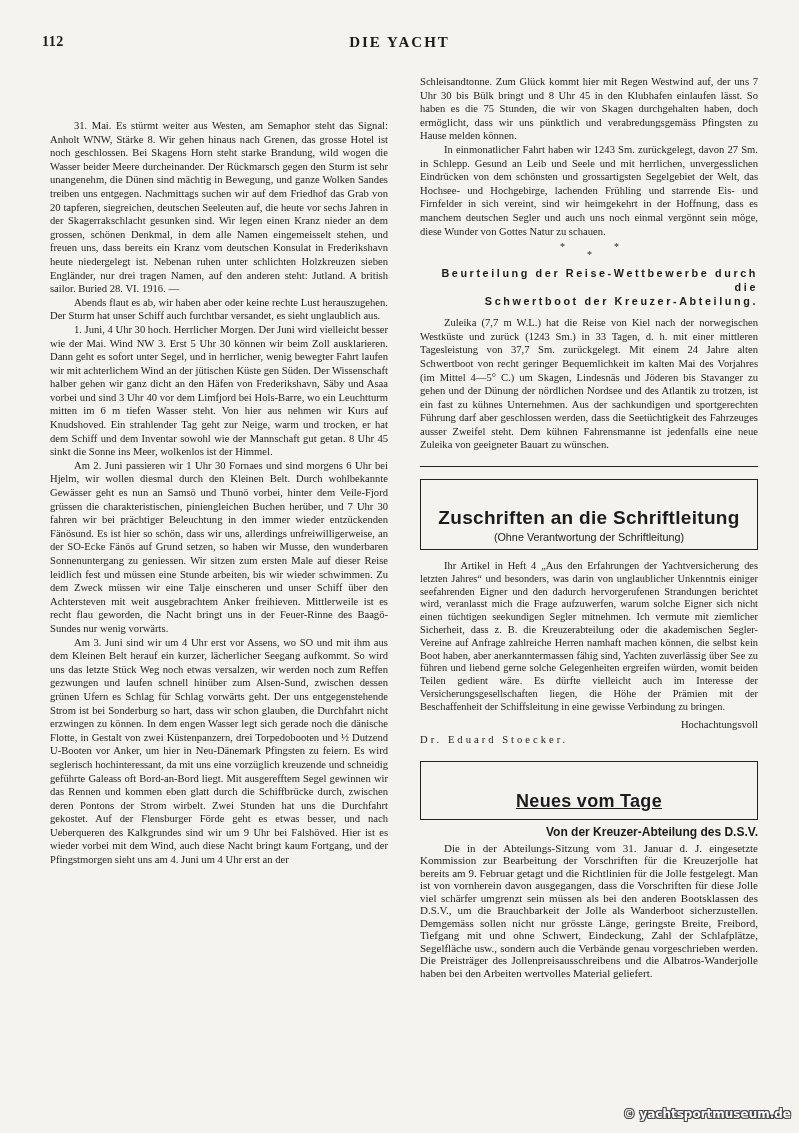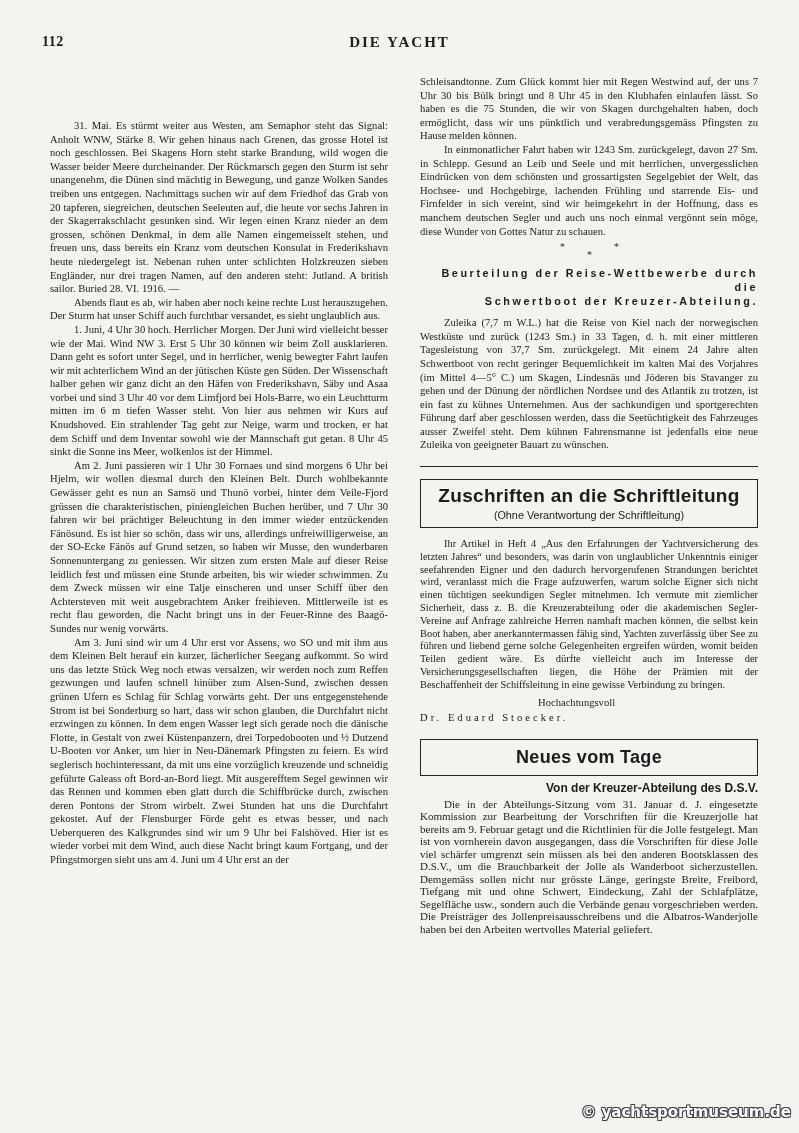--- a/index.html
+++ b/index.html
@@ -48,57 +48,57 @@
     font-weight: bold; font-size: 10.8px; letter-spacing: 2.6px;
     text-align: right; line-height: 14px; margin: 4px 0 8px 0;
   }
   .rule { border-top: 1.6px solid #222; margin: 14px 0 12px 0; }
   .boxed {
     border: 1.6px solid #222; text-align: center; padding: 4px 0 5px 0;
     margin-bottom: 10px;
   }
   .box-title {
     font-family: "Liberation Sans", "DejaVu Sans", sans-serif;
-    font-weight: bold; font-size: 19px; line-height: 24px; letter-spacing: 0.3px;
+    font-weight: bold; font-size: 19px; line-height: 24px; letter-spacing: 0.3px; margin-top: 22px;
   }
   .box-subtitle {
     font-family: "Liberation Sans", "DejaVu Sans", sans-serif;
     font-size: 10.8px; line-height: 14px;
   }
   .letter p { font-size: 10.4px; line-height: 12.8px; }
-  .closing { text-align: left; padding-left: 118px; margin-top: 4px; line-height: 14px; }
+  .closing { text-align: right; padding-left: 118px; margin-top: 4px; line-height: 14px; }
   .signature {
     text-align: left; letter-spacing: 3px; padding-right: 10px; line-height: 15px;
   }
   .box-news { margin-top: 14px; padding: 5px 0 6px 0; margin-bottom: 4px; }
-  .box-news .box-title { font-size: 18px; }
+  .box-news .box-title { font-size: 18px; text-decoration: underline; }
   .sub-heading {
     font-family: "Liberation Sans", "DejaVu Sans", sans-serif;
     font-weight: bold; font-size: 12px; text-align: right; line-height: 16px;
     margin-bottom: 2px;
   }
   .news p { font-size: 11px; line-height: 12.5px; }
   .watermark {
     position: absolute; right: 8px; bottom: 12px;
-    font-family: "DejaVu Sans", sans-serif; font-weight: bold; font-size: 15px;
+    font-family: "DejaVu Sans", sans-serif; font-weight: bold; font-size: 12px;
     color: #fff;
     text-shadow: -1px -1px 0 #444, 1px -1px 0 #444, -1px 1px 0 #444, 1px 1px 0 #444;
   }
 </style>
 </head>
 <body>
 
 <div class="page-header">
   <span class="page-number">112</span>
   <div class="running-title">DIE YACHT</div>
 </div>
 
 <div class="col col-left">
   <p>31. Mai. Es stürmt weiter aus Westen, am Semaphor steht das Signal: Anholt WNW, Stärke 8. Wir gehen hinaus nach Grenen, das grosse Hotel ist noch geschlossen. Bei Skagens Horn steht starke Brandung, wild wogen die Wasser beider Meere durcheinander. Der Rückmarsch gegen den Sturm ist sehr unangenehm, die Dünen sind mächtig in Bewegung, und ganze Wolken Sandes treiben uns entgegen. Nachmittags suchen wir auf dem Friedhof das Grab von 20 tapferen, siegreichen, deutschen Seeleuten auf, die heute vor sechs Jahren in der Skagerrakschlacht gesunken sind. Wir legen einen Kranz nieder an dem grossen, schönen Denkmal, in dem alle Namen eingemeisselt stehen, und freuen uns, dass bereits ein Kranz vom deutschen Konsulat in Frederikshavn heute niedergelegt ist. Nebenan ruhen unter schlichten Holzkreuzen sieben Engländer, nur drei tragen Namen, auf den anderen steht: Jutland. A british sailor. Buried 28. VI. 1916. —</p>
-  <p>Abends flaut es ab, wir haben aber noch keine rechte Lust herauszugehen. Der Sturm hat unser Schiff auch furchtbar versandet, es sieht unglaublich aus.</p>
+  <p>Abends flaut es ab, wir haben aber oder keine rechte Lust herauszugehen. Der Sturm hat unser Schiff auch furchtbar versandet, es sieht unglaublich aus.</p>
   <p>1. Juni, 4 Uhr 30 hoch. Herrlicher Morgen. Der Juni wird vielleicht besser wie der Mai. Wind NW 3. Erst 5 Uhr 30 können wir beim Zoll ausklarieren. Dann geht es sofort unter Segel, und in herrlicher, wenig bewegter Fahrt laufen wir mit achterlichem Wind an der jütischen Küste gen Süden. Der Wissenschaft halber gehen wir ganz dicht an den Häfen von Frederikshavn, Säby und Asaa vorbei und sind 3 Uhr 40 vor dem Limfjord bei Hols-Barre, wo ein Leuchtturm mitten im 6 m tiefen Wasser steht. Von hier aus nehmen wir Kurs auf Knudshoved. Ein strahlender Tag geht zur Neige, warm und trocken, er hat dem Schiff und dem Inventar sowohl wie der Mannschaft gut getan. 8 Uhr 45 sinkt die Sonne ins Meer, wolkenlos ist der Himmel.</p>
   <p>Am 2. Juni passieren wir 1 Uhr 30 Fornaes und sind morgens 6 Uhr bei Hjelm, wir wollen diesmal durch den Kleinen Belt. Durch wohlbekannte Gewässer geht es nun an Samsö und Thunö vorbei, hinter dem Veile-Fjord grüssen die charakteristischen, piniengleichen Buchen herüber, und 7 Uhr 30 fahren wir bei prächtiger Beleuchtung in den immer wieder entzückenden Fänösund. Es ist hier so schön, dass wir uns, allerdings unfreiwilligerweise, an der SO-Ecke Fänös auf Grund setzen, so haben wir Musse, den wunderbaren Sonnenuntergang zu geniessen. Wir sitzen zum ersten Male auf dieser Reise leidlich fest und müssen eine Stunde arbeiten, bis wir wieder schwimmen. Zu dem Zweck müssen wir eine Talje einscheren und unser Schiff über den Achtersteven mit weit ausgebrachtem Anker freihieven. Mittlerweile ist es recht flau geworden, die Nacht bringt uns in der Feuer-Rinne des Baagö-Sundes nur wenig vorwärts.</p>
   <p>Am 3. Juni sind wir um 4 Uhr erst vor Assens, wo SO und mit ihm aus dem Kleinen Belt herauf ein kurzer, lächerlicher Seegang aufkommt. So wird uns das letzte Stück Weg noch etwas versalzen, wir werden noch zum Reffen gezwungen und laufen schnell hinüber zum Alsen-Sund, zwischen dessen grünen Ufern es Schlag für Schlag vorwärts geht. Der uns entgegenstehende Strom ist bei Sonderburg so hart, dass wir schon glauben, die Durchfahrt nicht erzwingen zu können. In dem engen Wasser legt sich gerade noch die dänische Flotte, in Gestalt von zwei Küstenpanzern, drei Torpedobooten und ½ Dutzend U-Booten vor Anker, um hier in Neu-Dänemark Pfingsten zu feiern. Es wird seglerisch hochinteressant, da mit uns eine vorzüglich kreuzende und schneidig geführte Galeass oft Bord-an-Bord liegt. Mit ausgerefftem Segel gewinnen wir das Rennen und kommen eben glatt durch die Schiffbrücke durch, zwischen deren Pontons der Strom wirbelt. Zwei Stunden hat uns die Durchfahrt gekostet. Auf der Flensburger Förde geht es etwas besser, und nach Ueberqueren des Kalkgrundes sind wir um 9 Uhr bei Falshöved. Hier ist es wieder vorbei mit dem Wind, auch diese Nacht bringt kaum Fortgang, und der Pfingstmorgen sieht uns am 4. Juni um 4 Uhr erst an der</p>
 </div>
 
 <div class="col col-right">
   <p class="noindent">Schleisandtonne. Zum Glück kommt hier mit Regen Westwind auf, der uns 7 Uhr 30 bis Bülk bringt und 8 Uhr 45 in den Klubhafen einlaufen lässt. So haben es die 75 Stunden, die wir von Skagen durchgehalten haben, doch ermöglicht, dass wir uns pünktlich und verabredungsgemäss Pfingsten zu Hause melden können.</p>
   <p>In einmonatlicher Fahrt haben wir 1243 Sm. zurückgelegt, davon 27 Sm. in Schlepp. Gesund an Leib und Seele und mit herrlichen, unvergesslichen Eindrücken von dem schönsten und grossartigsten Segelgebiet der Welt, das Hochsee- und Hochgebirge, lachenden Frühling und starrende Eis- und Firnfelder in sich vereint, sind wir heimgekehrt in der Hoffnung, dass es manchem deutschen Segler und auch uns noch einmal vergönnt sein möge, diese Wunder von Gottes Natur zu schauen.</p>
 
   <div class="asterisks">

